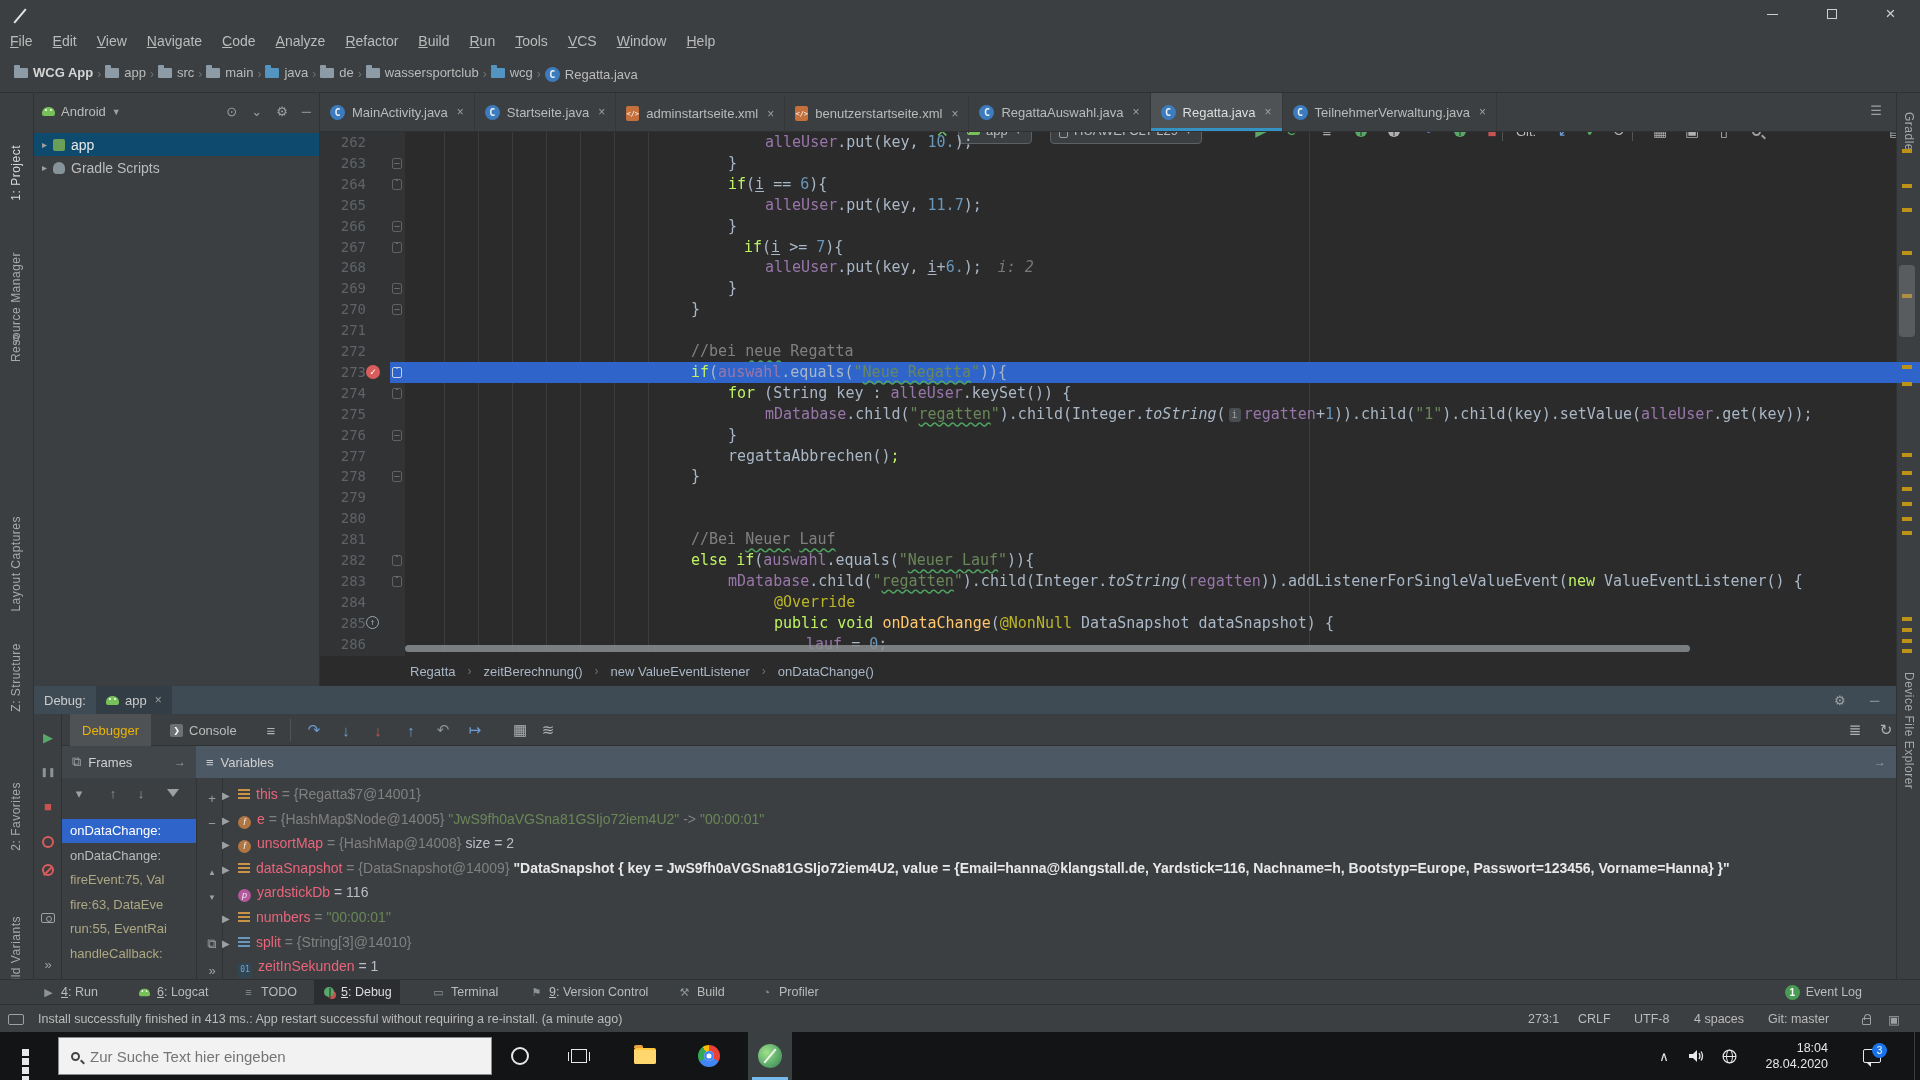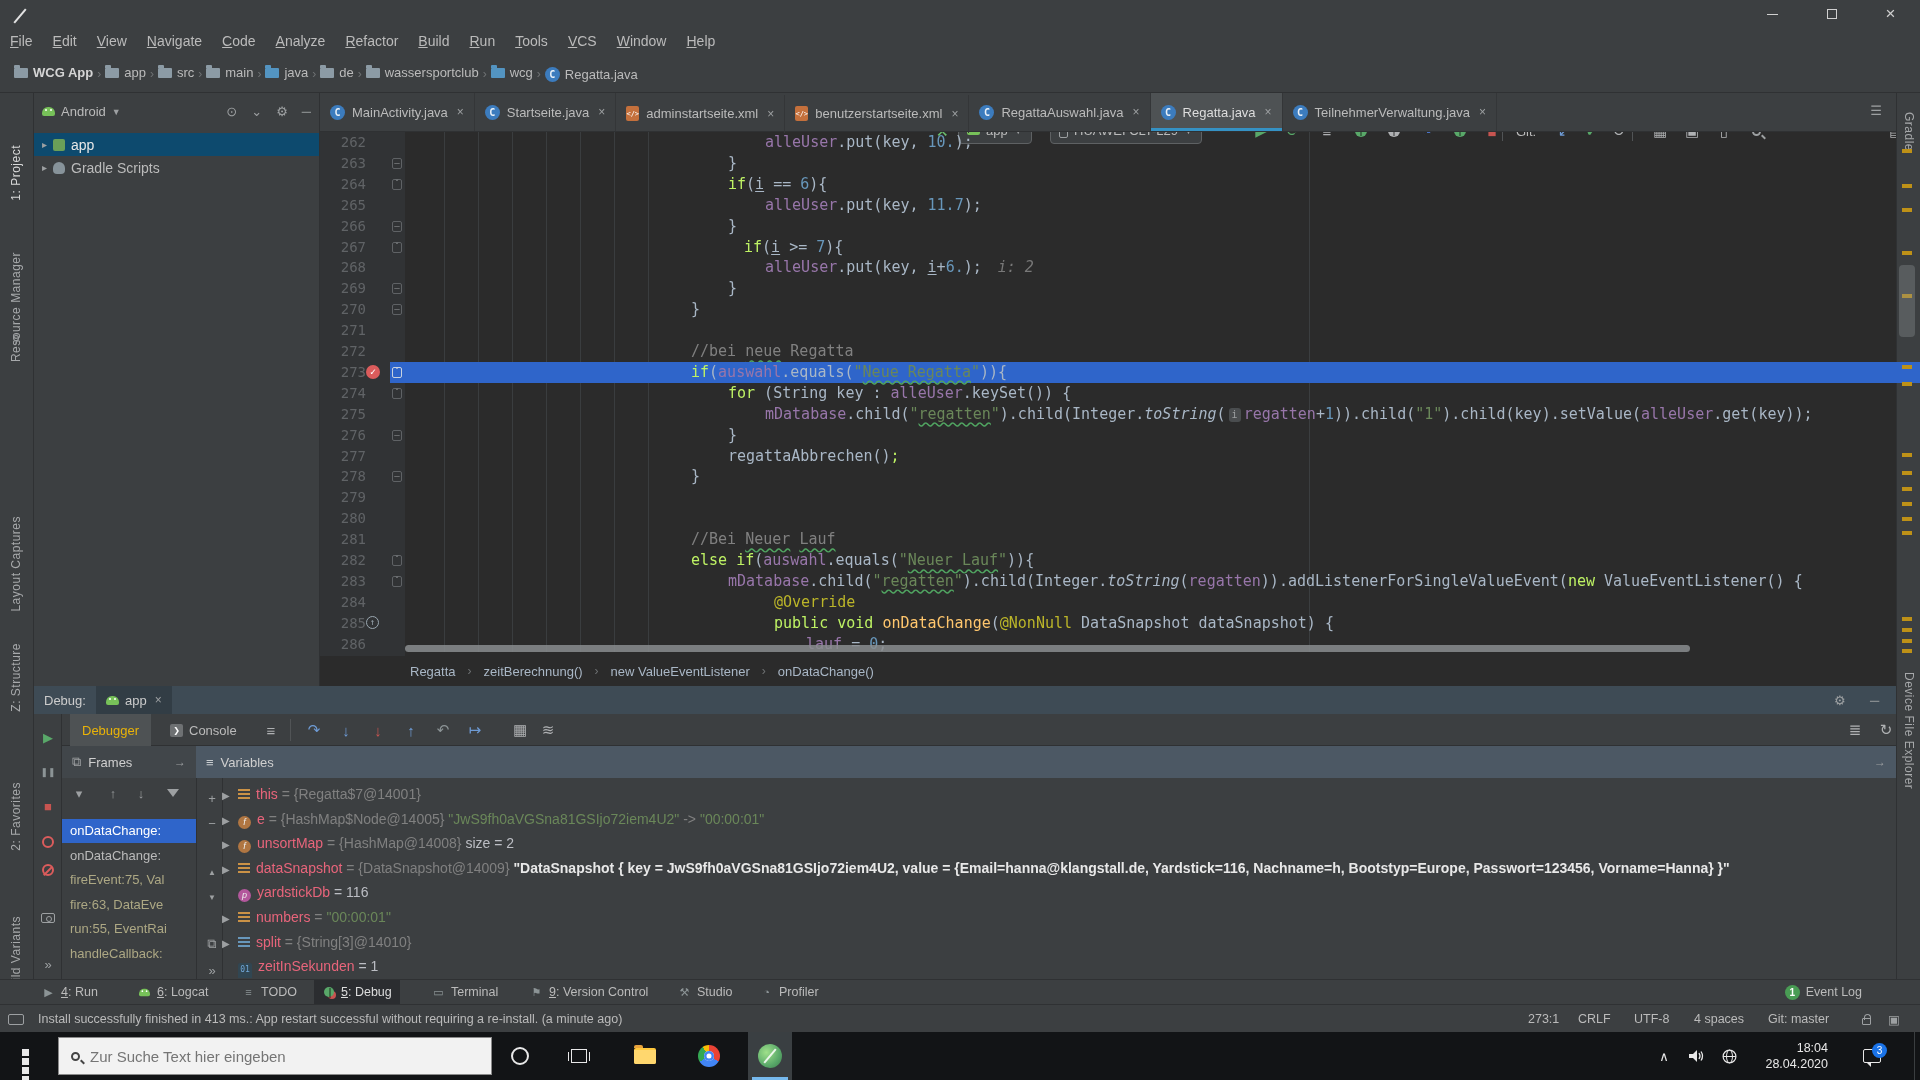--- a/index.html
+++ b/index.html
@@ -486,21 +486,21 @@
     <span class="bitem" style="left: 424px;">
       <span style="display: inline-flex; width: 13px; justify-content: center; color: rgb(140, 148, 150); font-size: 11px;">▭</span>
       <span class="mn">Terminal</span>
     </span>
     <span class="bitem" style="left: 522px;">
       <span style="display: inline-flex; width: 13px; justify-content: center; color: rgb(140, 148, 150); font-size: 11px;">⚑</span>
       <span class="mn"><u>9</u>: Version Control</span>
     </span>
     <span class="bitem" style="left: 670px;">
       <span style="display: inline-flex; width: 13px; justify-content: center; color: rgb(140, 148, 150); font-size: 11px;">⚒</span>
-      <span class="mn">Studio</span>
+      <span class="mn">Build</span>
     </span>
     <span class="bitem" style="left: 752px;">
       <span style="display: inline-flex; width: 13px; justify-content: center; color: rgb(140, 148, 150); font-size: 11px;">◔</span>
       <span class="mn">Profiler</span>
     </span>
   </div>
 
 <div class="abs" id="statusbar">
   <span class="sitem" style="left:8px">
       <span class="monitor"></span>

